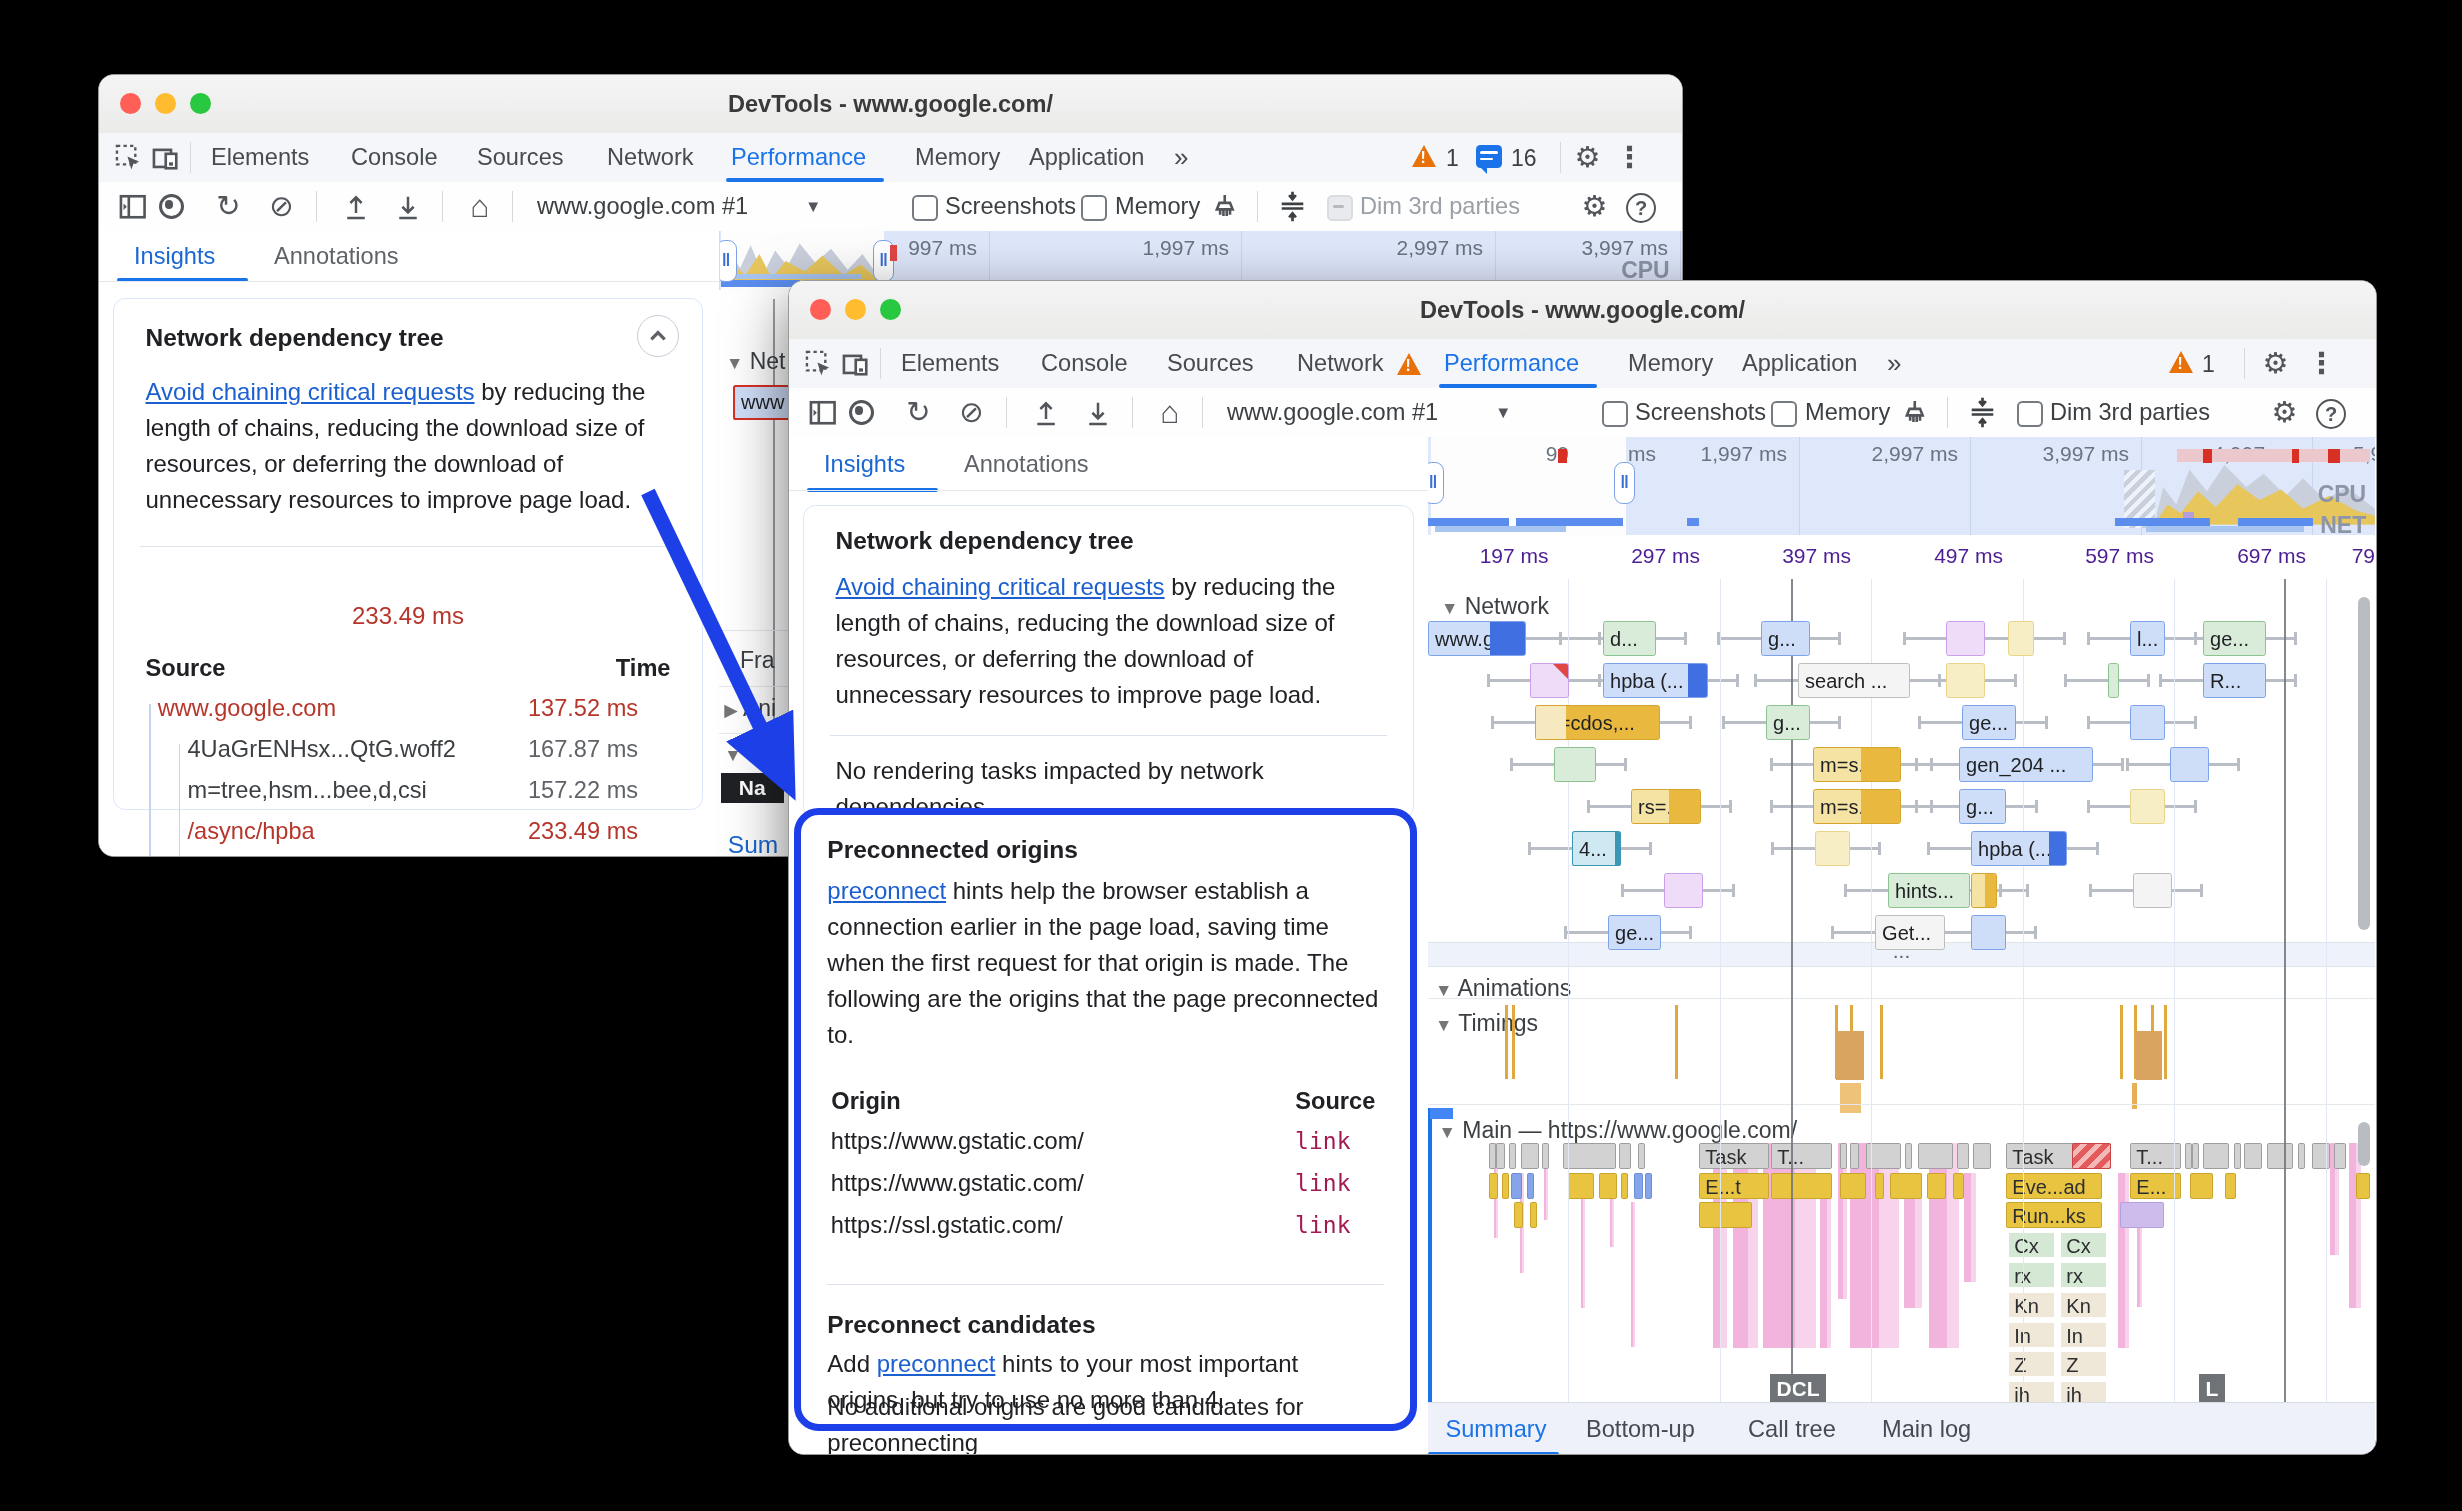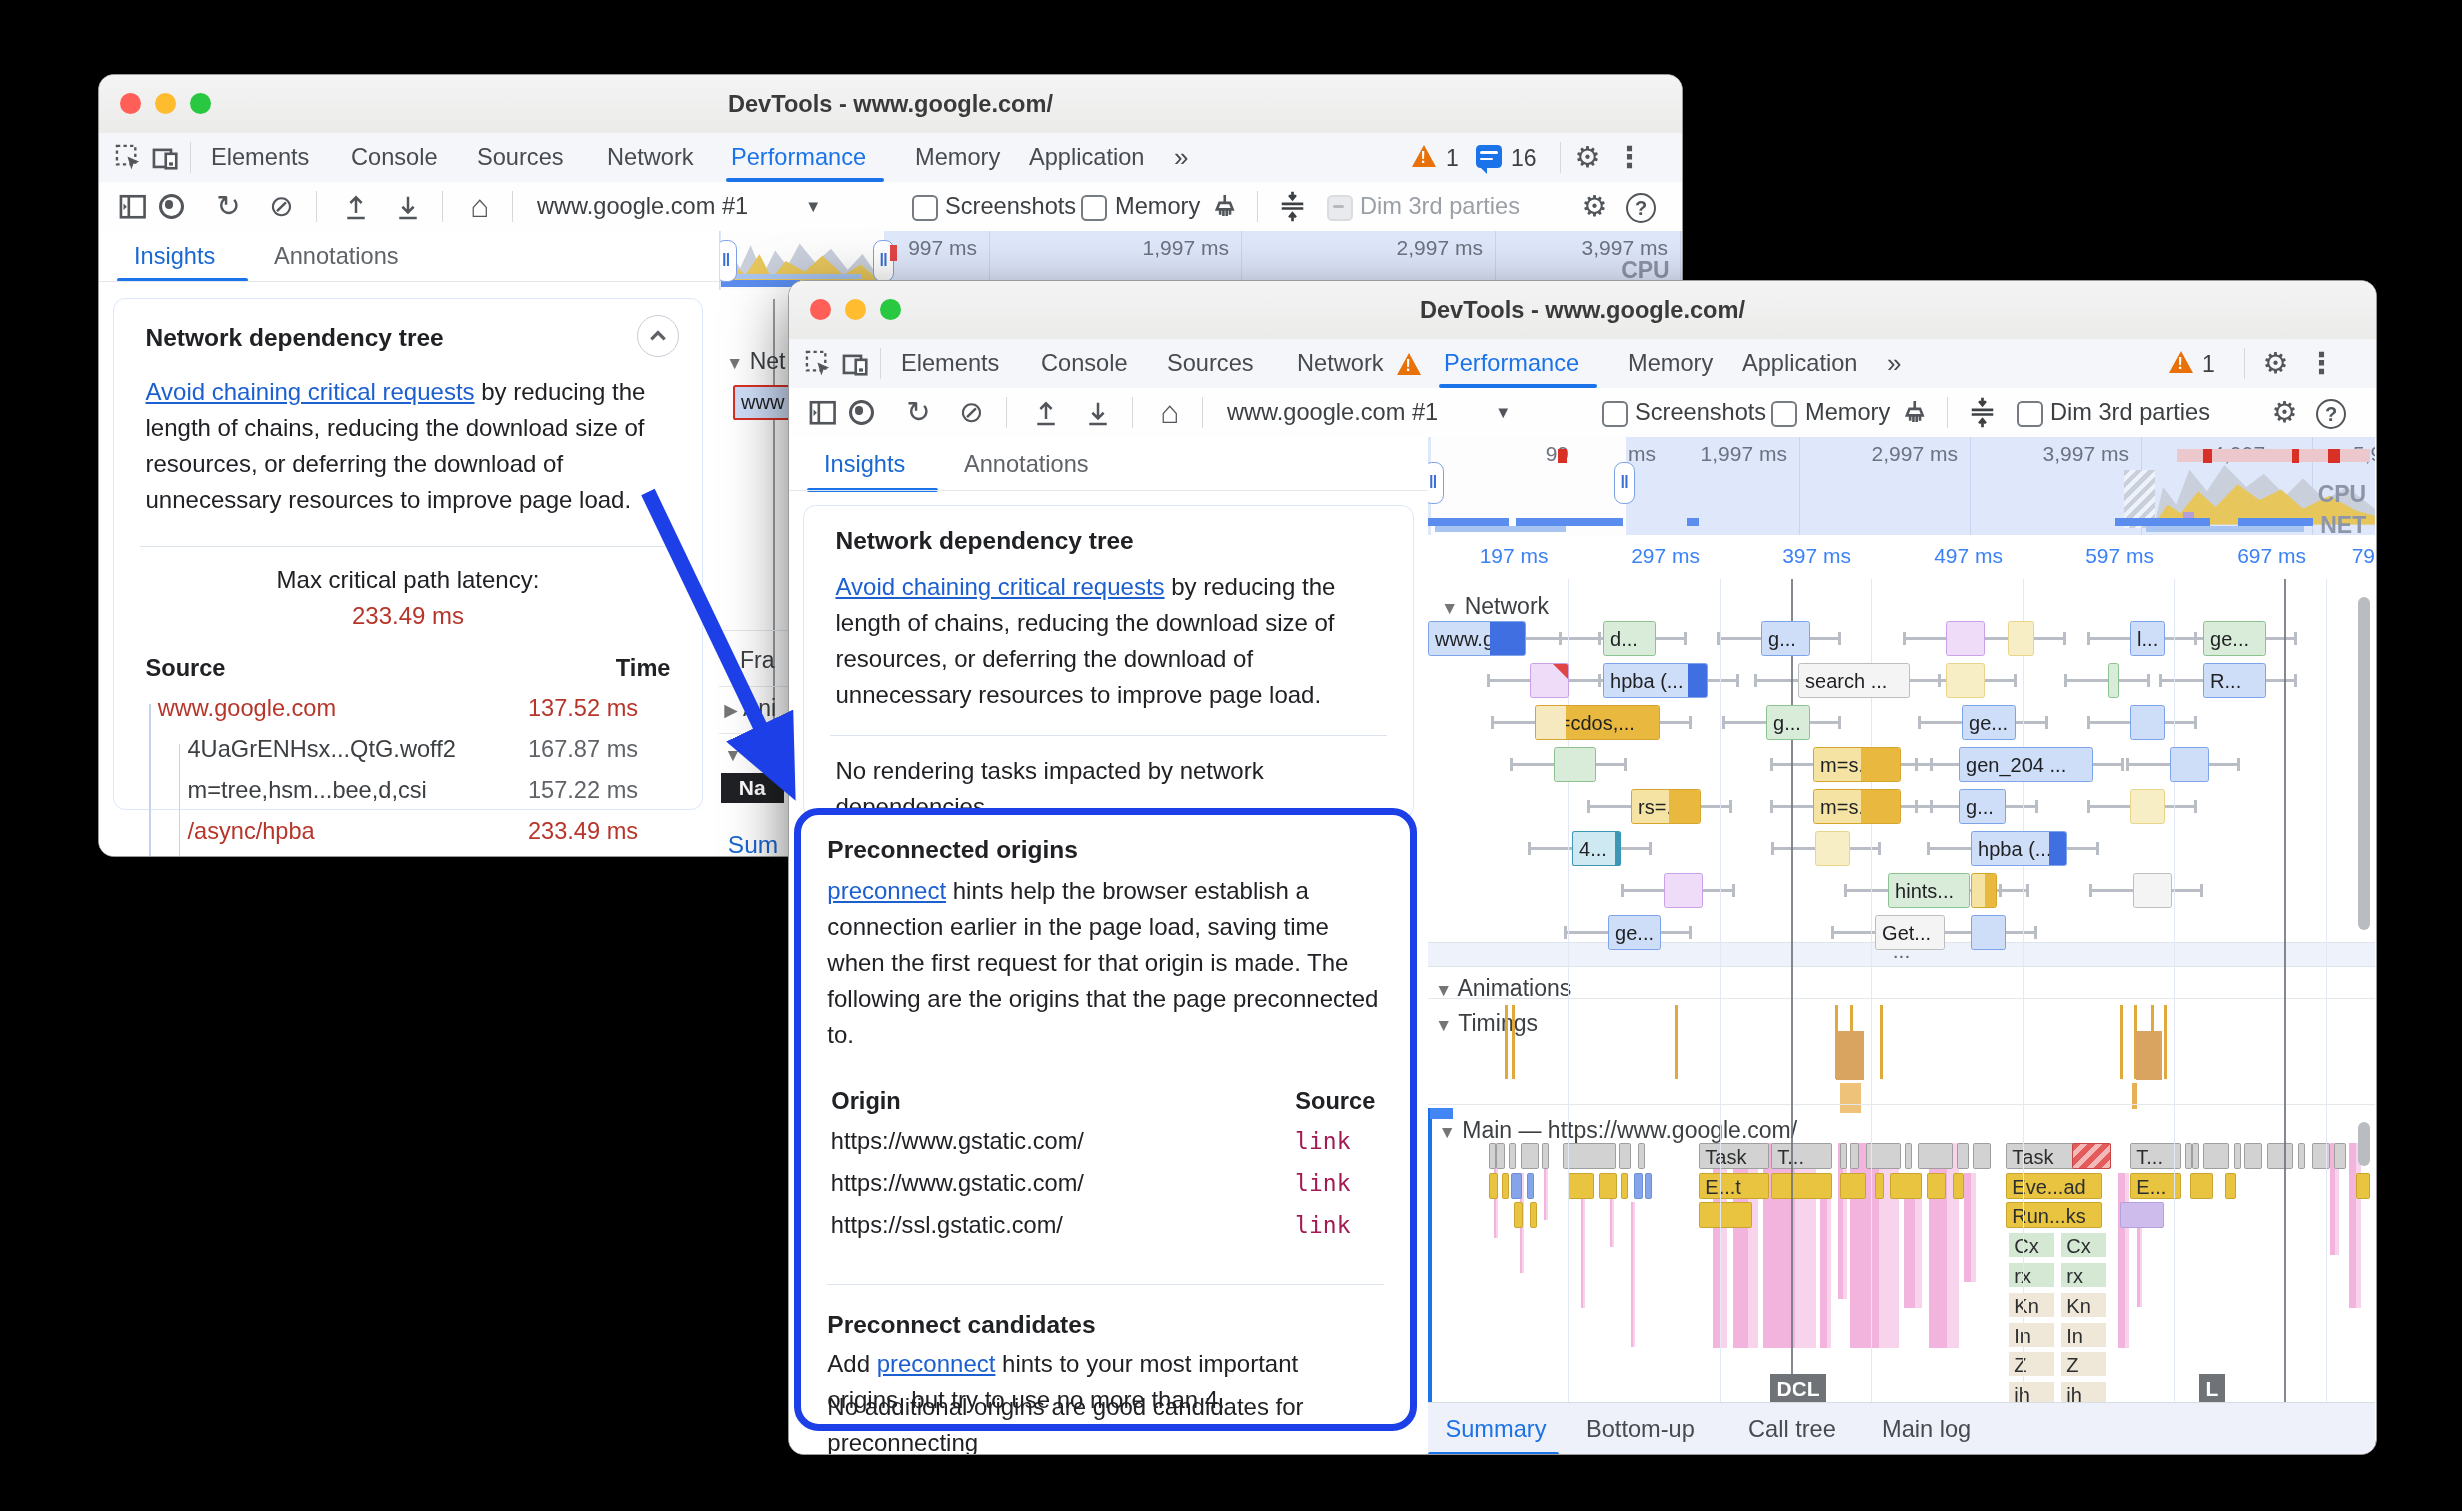--- a/index.html
+++ b/index.html
@@ -46,21 +46,21 @@
   .mono{font-family:"DejaVu Sans Mono",monospace;}
   .chev{position:absolute;width:40px;height:40px;border:1.3px solid #c7cdd6;border-radius:50%;background:#fff;}
   
   .ovstrip{position:absolute;background:#dfe7fb;overflow:hidden;}
   .ovtick{position:absolute;font-size:21px;color:#6b7population0;color:#6b7280;top:5.3px;white-space:nowrap;}
   .ovgrid{position:absolute;top:0;bottom:0;width:0.9px;background:#c9d4ef;}
   .ovsel{position:absolute;top:0;bottom:0;background:#fdfdfd;}
   .handle{position:absolute;width:19px;height:40px;background:#fff;border:1.8px solid #7ba0e8;border-radius:8.8px;color:#3b6fd4;
     font-size:17.5px;text-align:center;line-height:39px;font-weight:700;}
   .ruler{position:absolute;background:#fff;border-bottom:0.9px solid #e4e7ec;overflow:hidden;}
-  .rtick{position:absolute;top:8.8px;font-size:21px;color:#3b82f6;white-space:nowrap;}
+  .rtick{position:absolute;top:8.8px;font-size:21px;color:#4c1d95;white-space:nowrap;}
   .rgrid{position:absolute;width:0.9px;background:#e3e9f4;}
   .darkline{position:absolute;width:1.8px;background:#6f747c;opacity:.85;}
   .trklabel{position:absolute;font-size:23px;color:#3c4043;white-space:nowrap;}
   .tri{color:#757575;font-size:17.5px;}
   .netbox{position:absolute;height:35px;border-radius:2.6px;font-size:20px;color:#1f2023;overflow:hidden;
     white-space:nowrap;padding-left:6.1px;line-height:35px;box-sizing:border-box;}
   .whisk{position:absolute;height:2.6px;background:#b8bdc6;}
   .whisk::before,.whisk::after{content:"";position:absolute;top:-5.3px;width:2.6px;height:13px;background:#b8bdc6;}
   .whisk::before{left:0}.whisk::after{right:0}
   .flame{position:absolute;height:26px;font-size:20px;color:#2c2e30;overflow:hidden;white-space:nowrap;
@@ -202,21 +202,20 @@
     <div style="position:absolute;left:0;top:50px;right:0;height:0.9px;background:#e4e7ec"></div>
     <div class="card" style="left:14px;top:67px;width:588px;height:510px">
       <span class="ctitle" style="left:31.5px;top:24.5px">Network dependency tree</span>
       <span class="chev" style="right:23px;top:15.8px">
         <svg class="icon" width="40" height="40" viewBox="0 0 24 24" fill="none" stroke="#5f6368" stroke-width="2">
             <path d="M8 14 L12 10 L16 14"></path>
           </svg>
         </span>
       <div class="cbody" style="left:31.5px;top:75px;width:536px"><a class="lnk">Avoid chaining critical requests</a><span> by reducing the length of chains, reducing the download size of resources, or deferring the download of unnecessary resources to improve page load.</span></div>
       <div class="divider" style="left:26px;top:247px;width:536px"></div>
-      <div class="cbody" style="left:0;top:263px;width:100%;text-align:center">Max critical path latency:</div>
       <div class="cbody redtxt" style="left:0;top:299px;width:100%;text-align:center">233.49 ms</div>
       <span class="tblhead" style="left:31.5px;top:356px">Source</span>
       <span class="tblhead" style="right:31.5px;top:356px">Time</span>
       <div id="backReqRows" style="position:absolute;left:31.5px;top:396px;right:31.5px;height:175px">
           <div style="position:absolute;left:3.5px;top:8.8px;width:1.8px;height:156px;background:#c3d4ee"></div>
           <div class="trow" style="left:12.3px;top:0px;color:#b7352a">www.google.com</div>
           <div class="ttime" style="right:0;top:0px;width:175px;color:#b7352a">137.52 ms</div>
           <div class="trow" style="left:42px;top:41px;color:#3c4043">4UaGrENHsx...QtG.woff2</div>
           <div class="ttime" style="right:0;top:41px;width:175px;color:#5f6368">167.87 ms</div>
           <div class="trow" style="left:42px;top:82px;color:#3c4043">m=tree,hsm...bee,d,csi</div>

